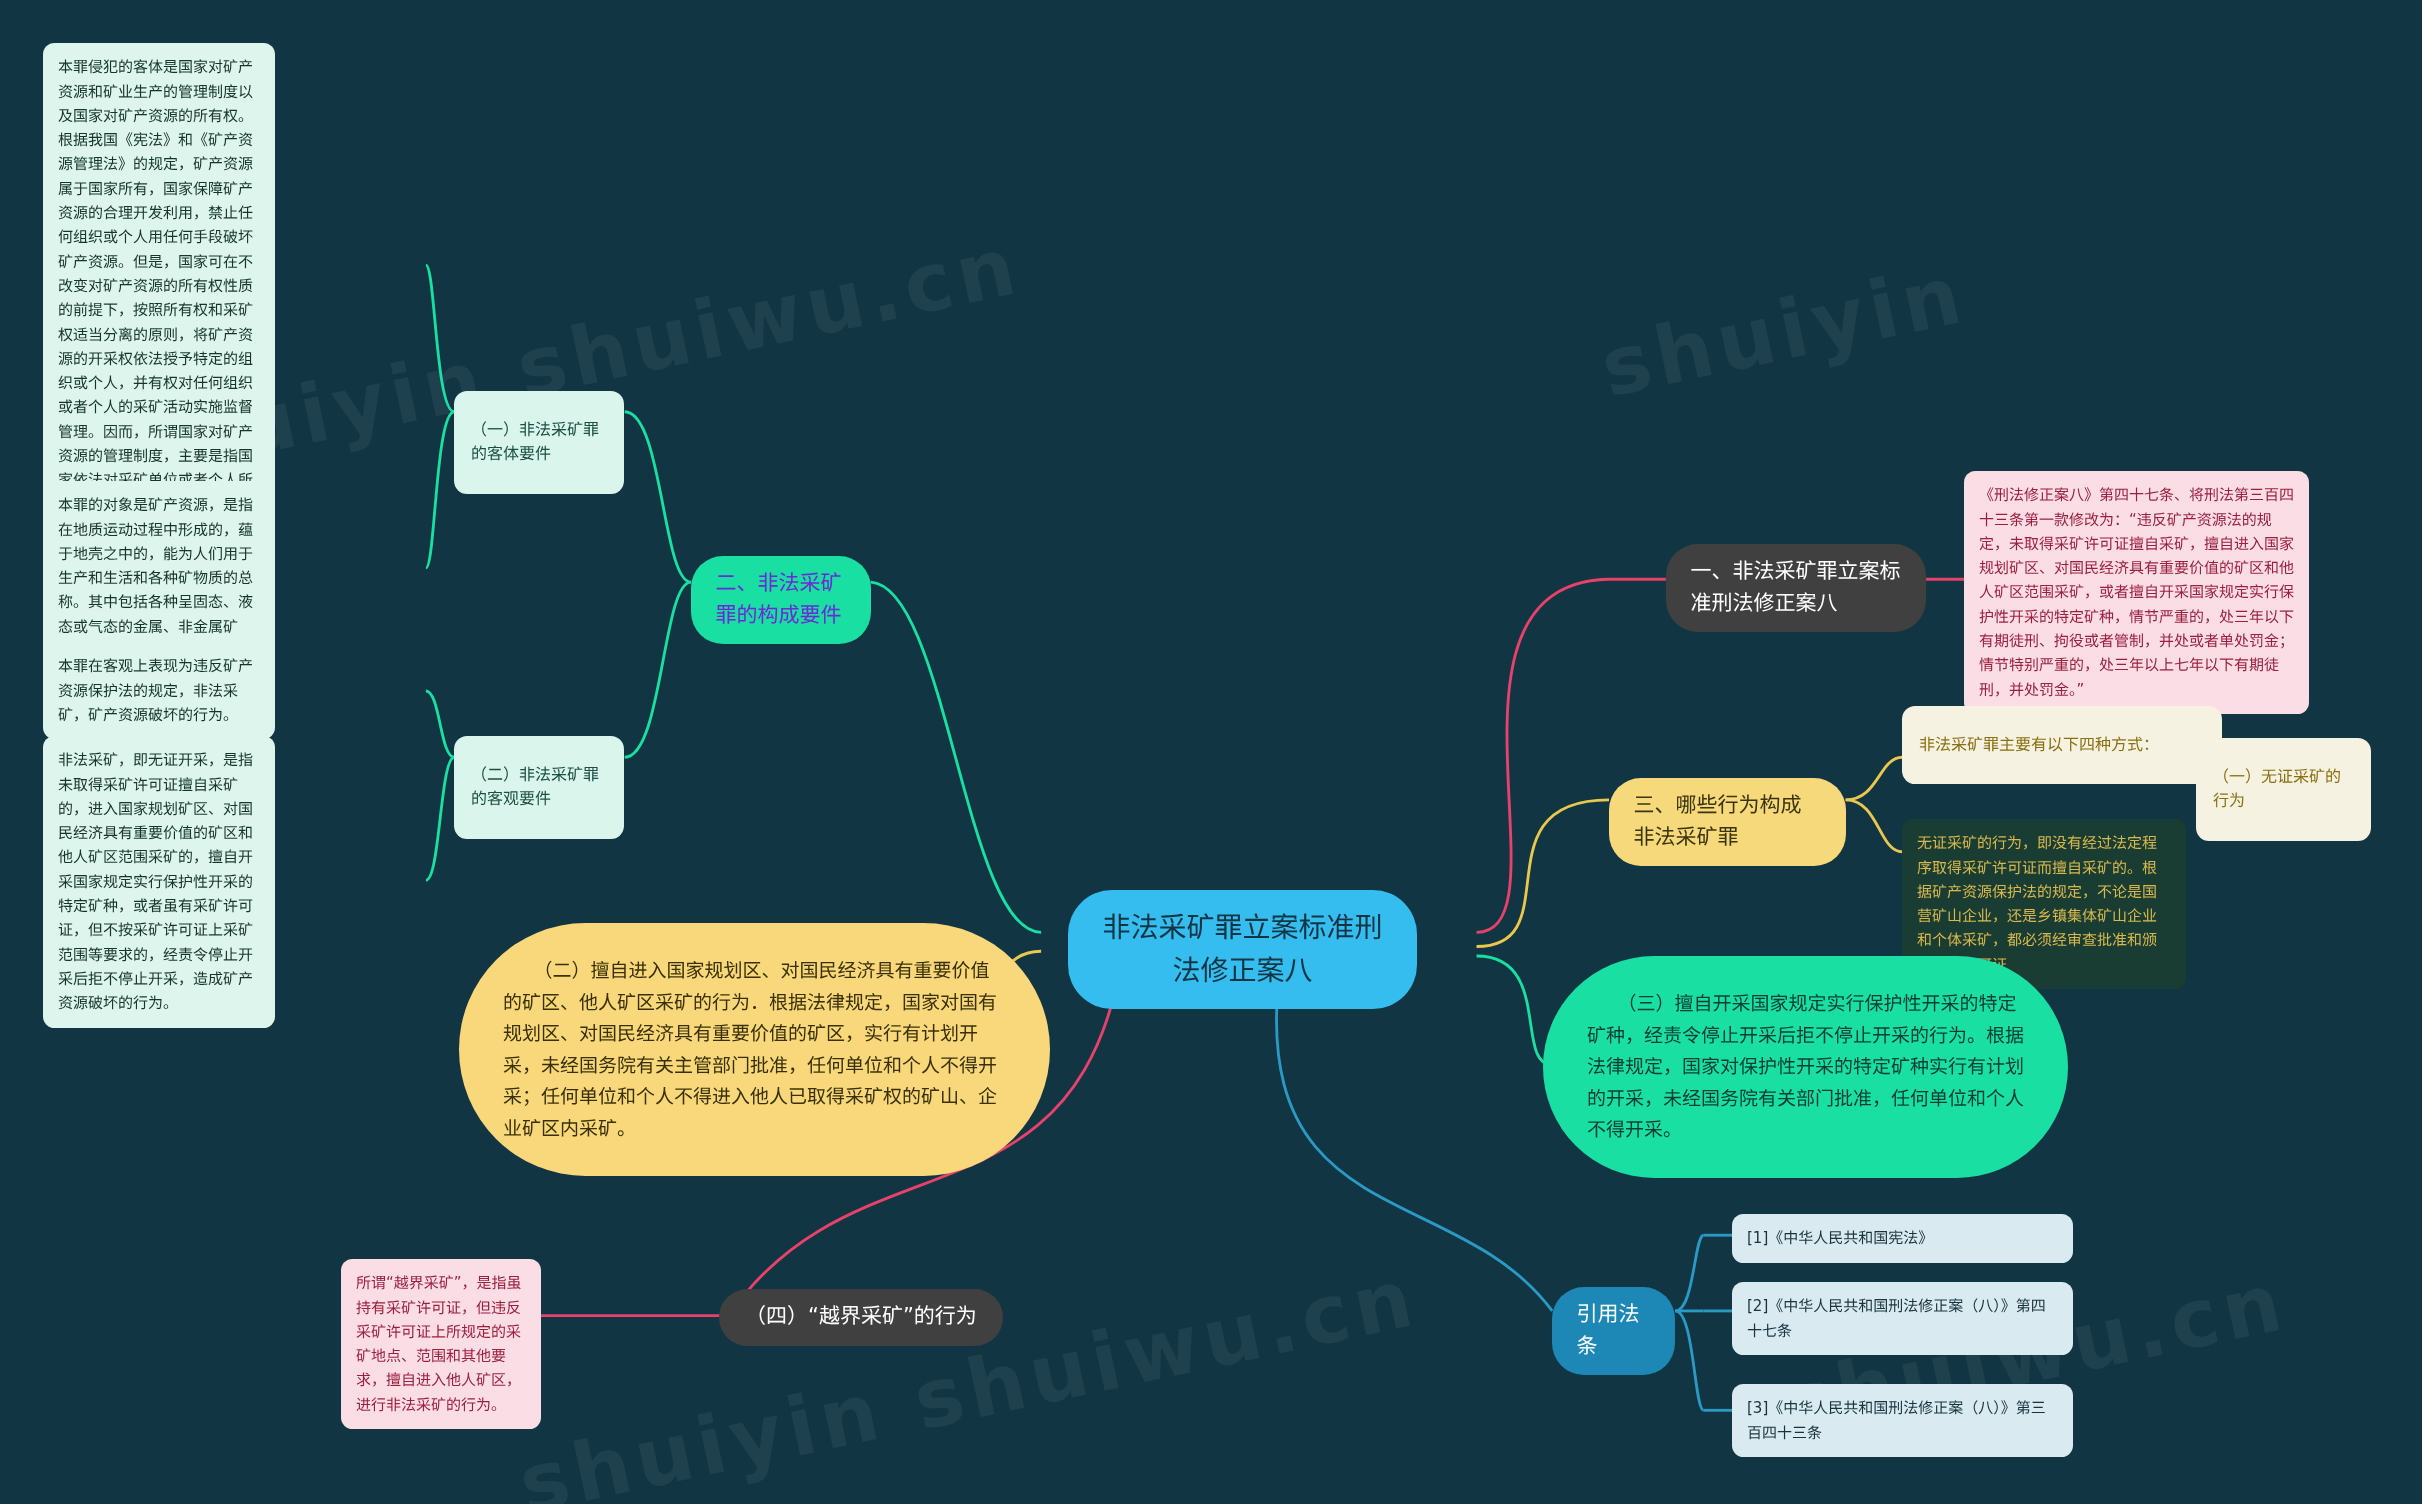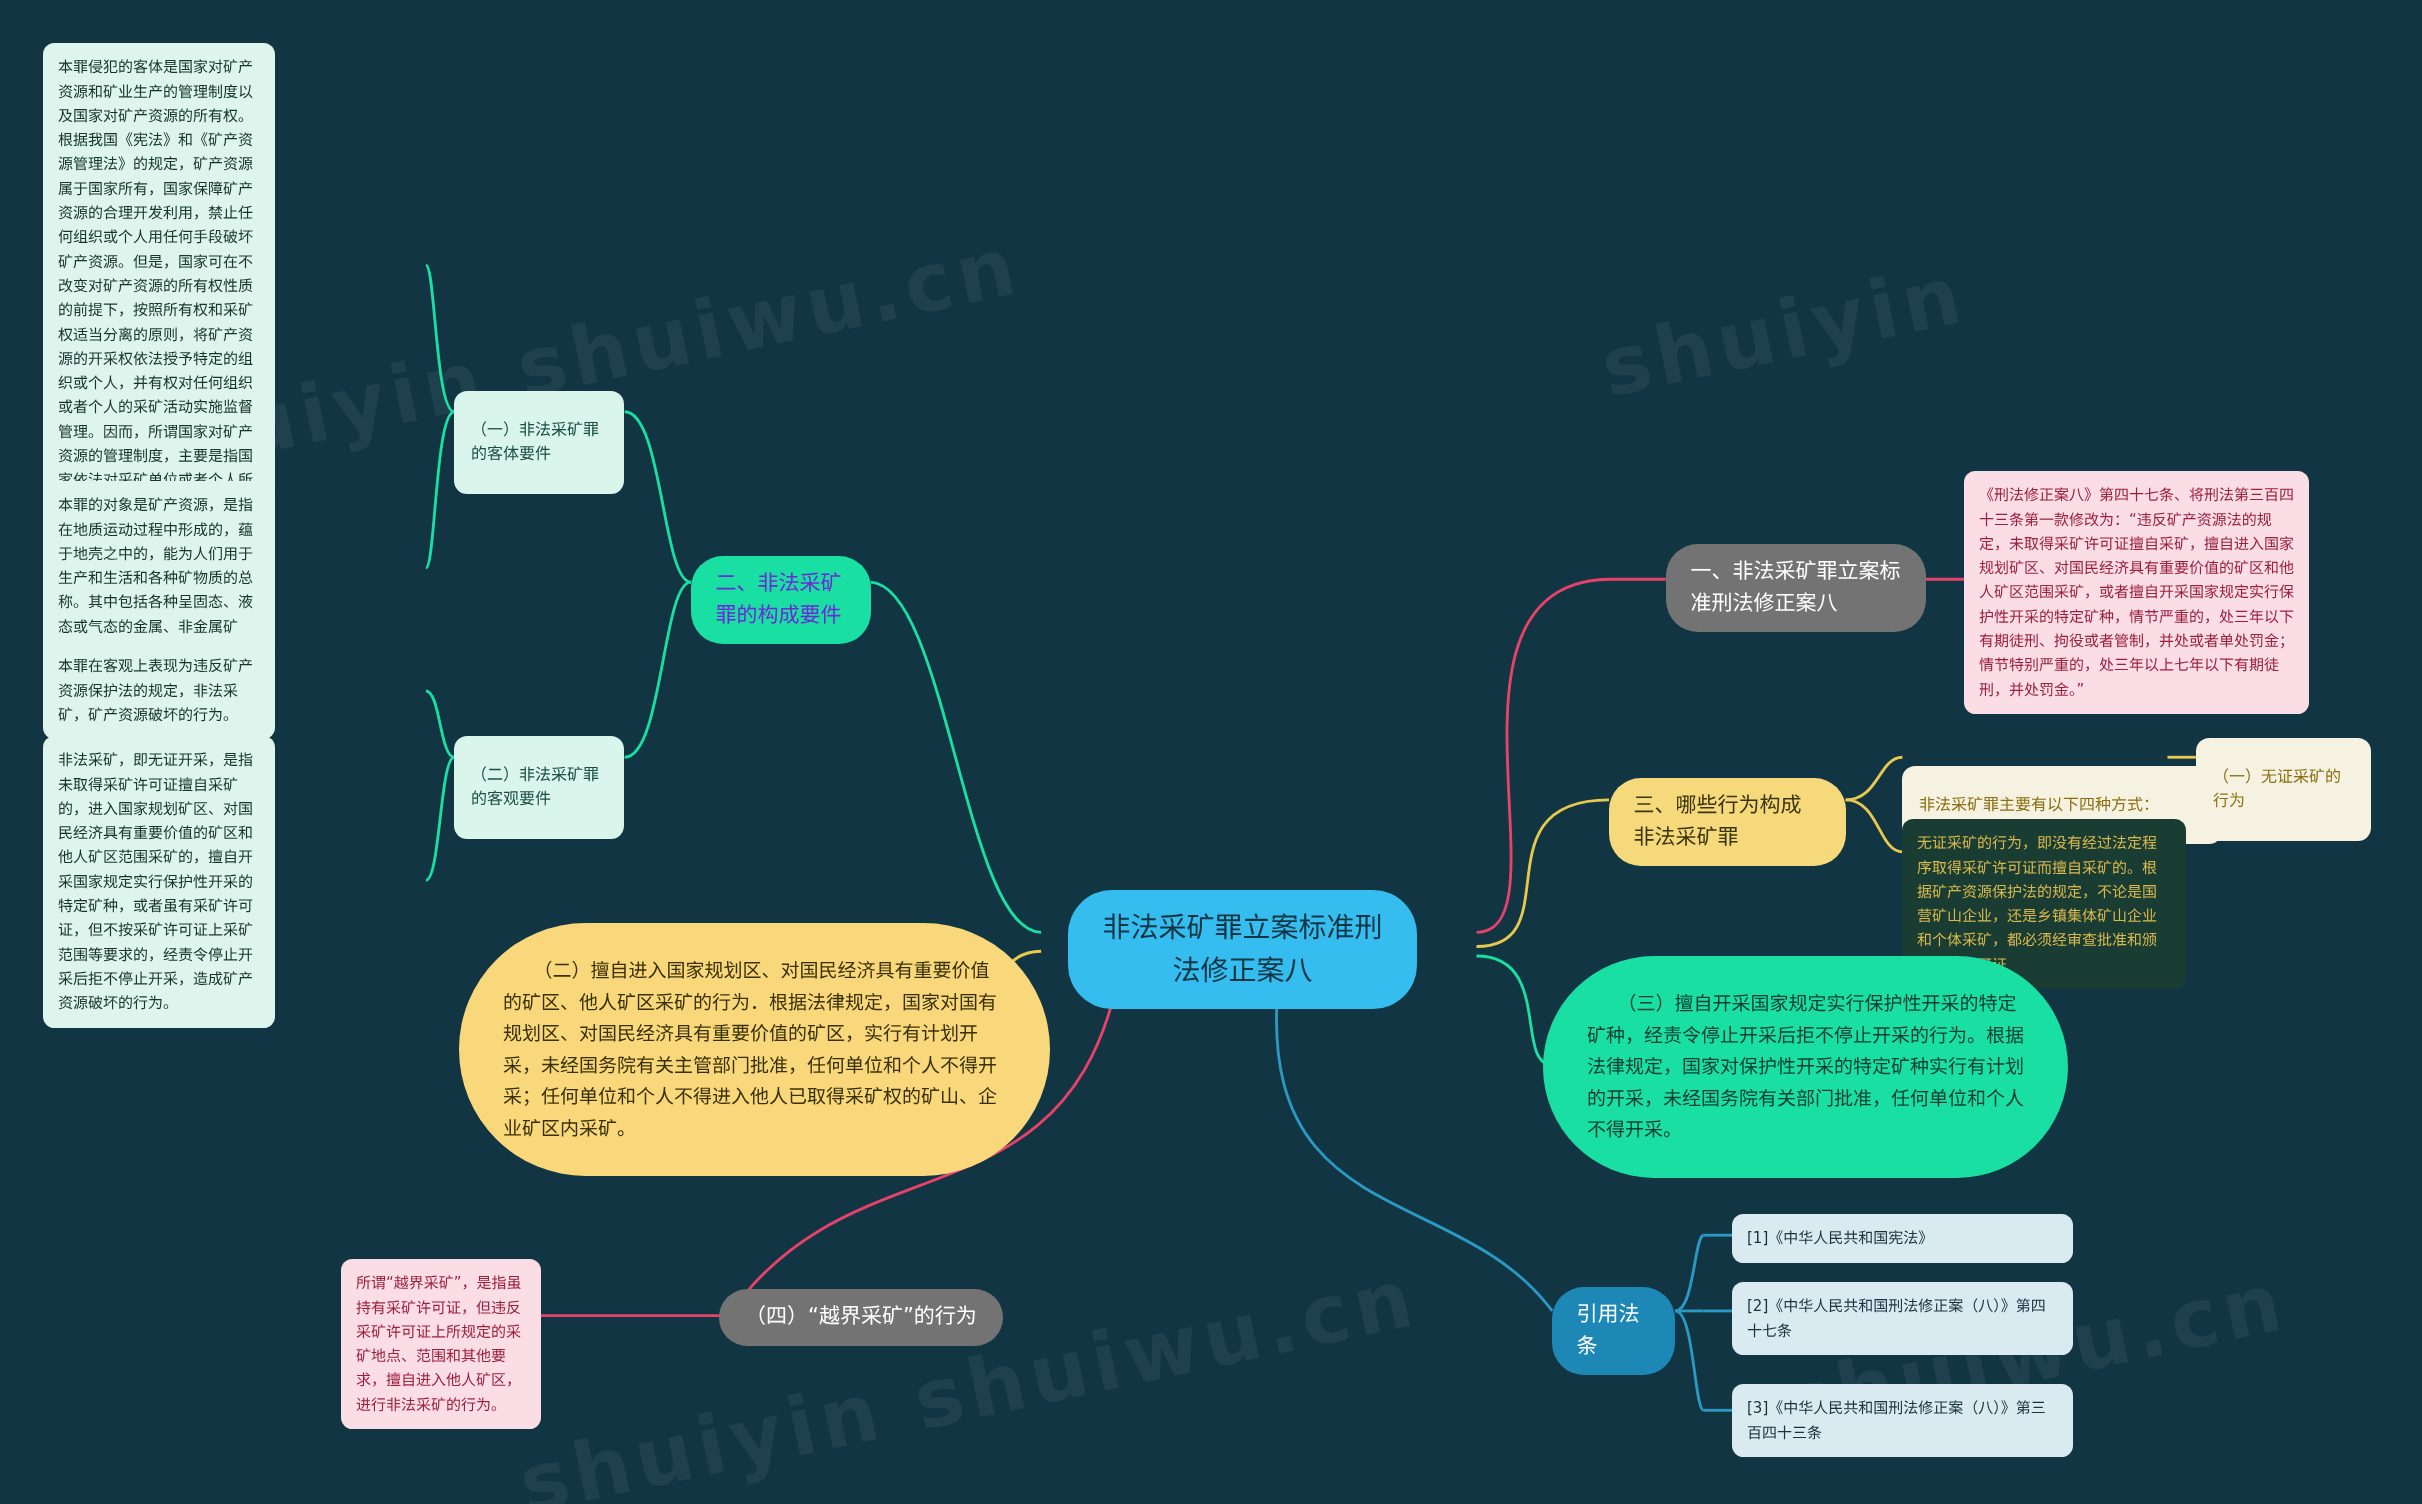--- a/index.html
+++ b/index.html
@@ -56,21 +56,21 @@
   }
 
   
   .pill {
     border-radius: 32px;
     font-size: 21px;
     padding: 12.3px 24.6px;
     font-weight: 400;
   }
   .pill-green { background: #19dfa2; color: #6d28d9; }
-  .pill-pink  { background: #737373; color: #ffffff; }
+  .pill-pink  { background: #404040; color: #ffffff; }
   .pill-gold  { background: #f6d97a; color: #3b3410; }
   .pill-blue  { background: #1d88b5; color: #ffffff; }
 
   
   .sub {
     border-radius: 13.2px;
     font-size: 16px;
     padding: 27px 17px;
   }
   .sub-mint  { background: #d9f5ec; color: #1d4f43; }
@@ -173,21 +173,21 @@
   <div class="node card card-mint" style="left:43px; top:642px; width:232px;">本罪在客观上表现为违反矿产资源保护法的规定，非法采矿，矿产资源破坏的行为。</div>
 
   <div class="node card card-mint" style="left:43px; top:736px; width:232px;">非法采矿，即无证开采，是指未取得采矿许可证擅自采矿的，进入国家规划矿区、对国民经济具有重要价值的矿区和他人矿区范围采矿的，擅自开采国家规定实行保护性开采的特定矿种，或者虽有采矿许可证，但不按采矿许可证上采矿范围等要求的，经责令停止开采后拒不停止开采，造成矿产资源破坏的行为。</div>
 
   <div class="node pill pill-pink" style="left:1666px; top:544px; width:260px;">一、非法采矿罪立案标准刑法修正案八</div>
 
   <div class="node card card-pink" style="left:1964px; top:471px; width:345px;">《刑法修正案八》第四十七条、将刑法第三百四十三条第一款修改为：“违反矿产资源法的规定，未取得采矿许可证擅自采矿，擅自进入国家规划矿区、对国民经济具有重要价值的矿区和他人矿区范围采矿，或者擅自开采国家规定实行保护性开采的特定矿种，情节严重的，处三年以下有期徒刑、拘役或者管制，并处或者单处罚金；情节特别严重的，处三年以上七年以下有期徒刑，并处罚金。”</div>
 
   <div class="node pill pill-gold" style="left:1609px; top:778px; width:237px;">三、哪些行为构成非法采矿罪</div>
 
-  <div class="node sub sub-cream" style="left:1902px; top:766px; width:320px;">非法采矿罪主要有以下四种方式：</div>
+  <div class="node sub sub-cream" style="left:1902px; top:706px; width:320px;">非法采矿罪主要有以下四种方式：</div>
 
   <div class="node sub sub-cream" style="left:2196px; top:738px; width:175px;">（一）无证采矿的行为</div>
 
   <div class="node card card-gold" style="left:1902px; top:819px; width:284px;">无证采矿的行为，即没有经过法定程序取得采矿许可证而擅自采矿的。根据矿产资源保护法的规定，不论是国营矿山企业，还是乡镇集体矿山企业和个体采矿，都必须经审查批准和颁发采矿许可证</div>
 
   <div class="node blob blob-gold" style="left:459px; top:923px; width:591px;">（二）擅自进入国家规划区、对国民经济具有重要价值的矿区、他人矿区采矿的行为．根据法律规定，国家对国有规划区、对国民经济具有重要价值的矿区，实行有计划开采，未经国务院有关主管部门批准，任何单位和个人不得开采；任何单位和个人不得进入他人已取得采矿权的矿山、企业矿区内采矿。</div>
 
   <div class="node blob blob-green" style="left:1543px; top:956px; width:525px;">（三）擅自开采国家规定实行保护性开采的特定矿种，经责令停止开采后拒不停止开采的行为。根据法律规定，国家对保护性开采的特定矿种实行有计划的开采，未经国务院有关部门批准，任何单位和个人不得开采。</div>
 
   <div class="node pill pill-pink" style="left:719px; top:1289px; width:284px; justify-content:center;">（四）“越界采矿”的行为</div>

